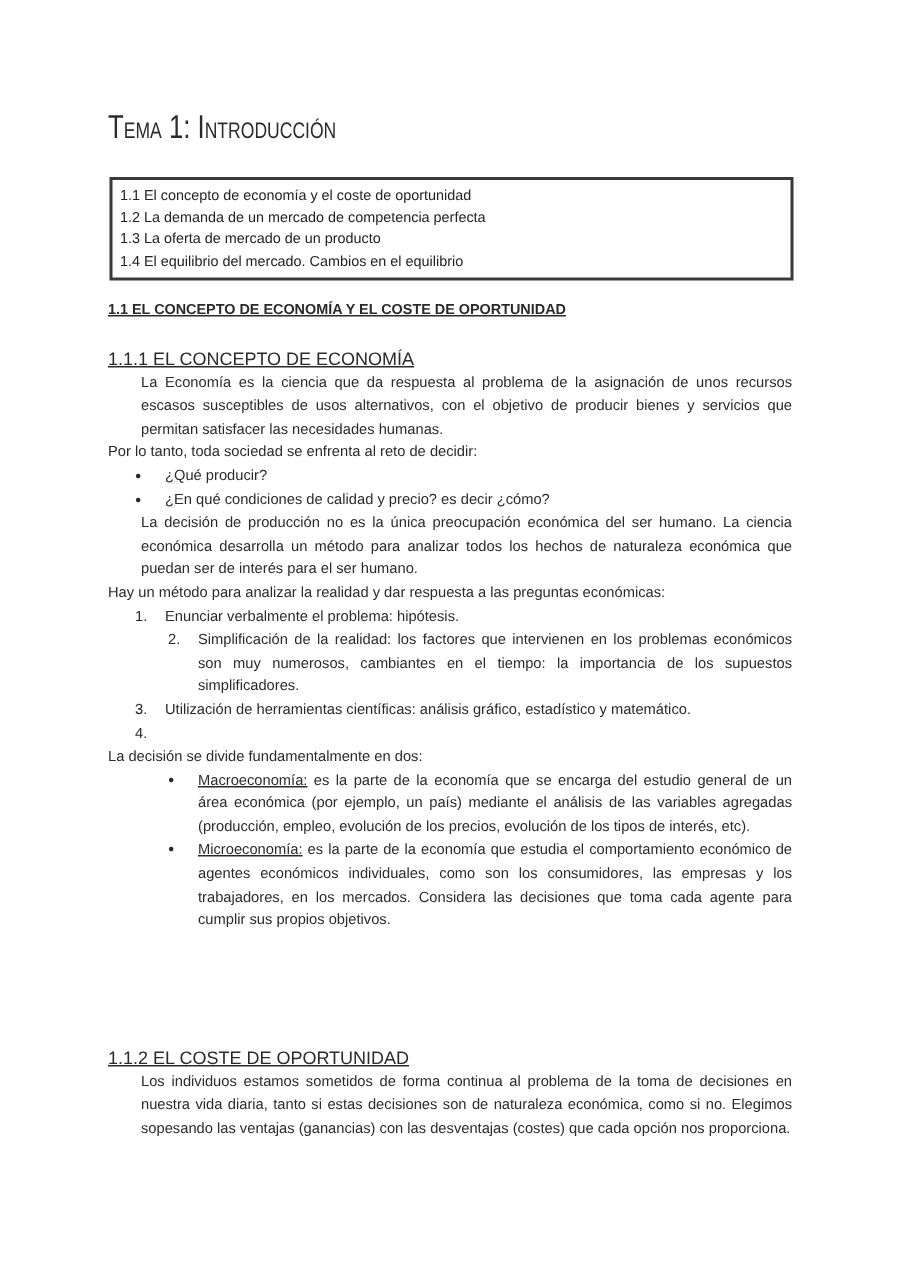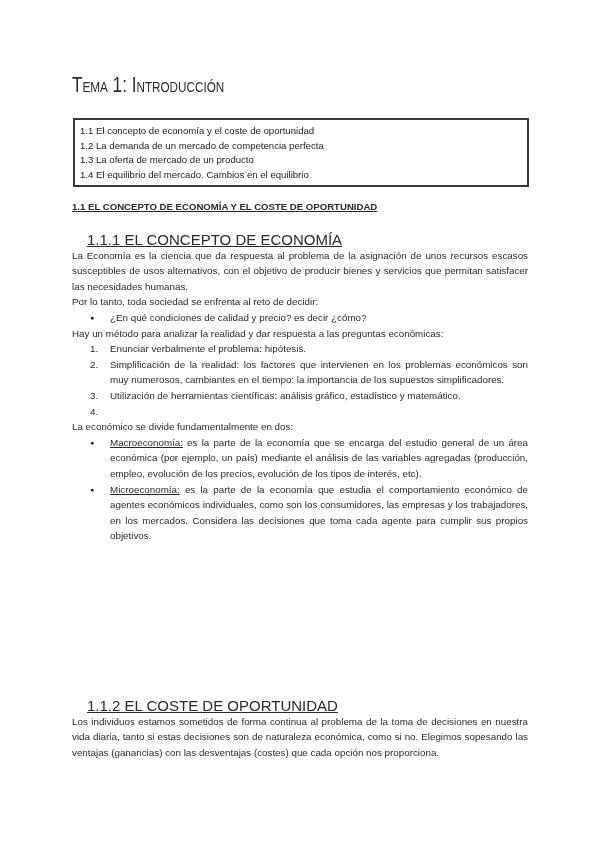--- a/index.html
+++ b/index.html
@@ -6,23 +6,23 @@
   body { width: 600px; height: 848px; position: relative; overflow: hidden;
          font-family: "Liberation Sans", sans-serif; color: #222; }
   .title { position: absolute; left: 72px; top: 72px; font-family: "Liberation Sans Narrow", "Liberation Sans", sans-serif;
            font-size: 22px; letter-spacing: 0px; color: #2b2b2b; transform: scaleX(0.78); transform-origin: left top;
            font-variant: small-caps; font-weight: normal; }
   .toc { position: absolute; left: 73px; top: 118px; width: 447px; height: 61px; border: 2px solid #3a3a3a;
          padding: 4px 0 0 5px; font-size: 9.6px; line-height: 14.5px; color: #222; }
   .toc div { white-space: nowrap; }
   .block { position: absolute; left: 72px; width: 456px; font-size: 9.8px; line-height: 15.6px; color: #2a2a2a; }
   .h1 { font-weight: bold; text-decoration: underline; font-size: 9.6px; }
-  .h2 { text-decoration: underline; font-size: 15px; margin-left: 15px; }
+  .h2 { text-decoration: underline; font-size: 12px; }
   p { margin: 0; }
-  .just { text-align: justify; text-align-last: left; }
+  .just { text-align: justify; text-align-last: left; margin-left: 22px; }
   ul, ol { margin: 0; padding: 0; }
   li { list-style: none; position: relative; padding-left: 38px; }
   ul li::before { content: "\25CF"; position: absolute; left: 18px; top: 0; font-size: 7px; }
   ol li .num { position: absolute; left: 18px; top: 0; }
   .u { text-decoration: underline; }
 </style>
 </head>
 <body>
 
 <div class="title">Tema 1: Introducción</div>
@@ -36,31 +36,33 @@
 
 <div class="block" style="top:199px;">
   <p class="h1">1.1 EL CONCEPTO DE ECONOMÍA Y EL COSTE DE OPORTUNIDAD</p>
 </div>
 
 <div class="block" style="top:232px;">
   <p class="h2">1.1.1 EL CONCEPTO DE ECONOMÍA</p>
   <p class="just">La Economía es la ciencia que da respuesta al problema de la asignación de unos recursos escasos susceptibles de usos alternativos, con el objetivo de producir bienes y servicios que permitan satisfacer las necesidades humanas.</p>
   <p>Por lo tanto, toda sociedad se enfrenta al reto de decidir:</p>
   <ul>
+    <li>¿Qué producir?</li>
     <li>¿En qué condiciones de calidad y precio? es decir ¿cómo?</li>
   </ul>
+  <p class="just">La decisión de producción no es la única preocupación económica del ser humano. La ciencia económica desarrolla un método para analizar todos los hechos de naturaleza económica que puedan ser de interés para el ser humano.</p>
   <p>Hay un método para analizar la realidad y dar respuesta a las preguntas económicas:</p>
   <ol>
     <li><span class="num">1.</span><span>Enunciar verbalmente el problema: hipótesis.</span></li>
     <li class="just"><span class="num">2.</span><span>Simplificación de la realidad: los factores que intervienen en los problemas económicos son muy numerosos, cambiantes en el tiempo: la importancia de los supuestos simplificadores.</span></li>
     <li><span class="num">3.</span><span>Utilización de herramientas científicas: análisis gráfico, estadístico y matemático.</span></li>
     <li><span class="num">4.</span></li>
   </ol>
   <p style="height:15.6px"></p>
-  <p>La económico se divide fundamentalmente en dos:</p>
+  <p>La decisión se divide fundamentalmente en dos:</p>
   <ul>
     <li class="just"><span class="u">Macroeconomía:</span><span> es la parte de la economía que se encarga del estudio general de un área económica (por ejemplo, un país) mediante el análisis de las variables agregadas (producción, empleo, evolución de los precios, evolución de los tipos de interés, etc).</span></li>
     <li class="just"><span class="u">Microeconomía:</span><span> es la parte de la economía que estudia el comportamiento económico de agentes económicos individuales, como son los consumidores, las empresas y los trabajadores, en los mercados. Considera las decisiones que toma cada agente para cumplir sus propios objetivos.</span></li>
   </ul>
 </div>
 
 <div class="block" style="top:698px;">
   <p class="h2">1.1.2 EL COSTE DE OPORTUNIDAD</p>
   <p class="just">Los individuos estamos sometidos de forma continua al problema de la toma de decisiones en nuestra vida diaria, tanto si estas decisiones son de naturaleza económica, como si no. Elegimos sopesando las ventajas (ganancias) con las desventajas (costes) que cada opción nos proporciona.</p>
 </div>

